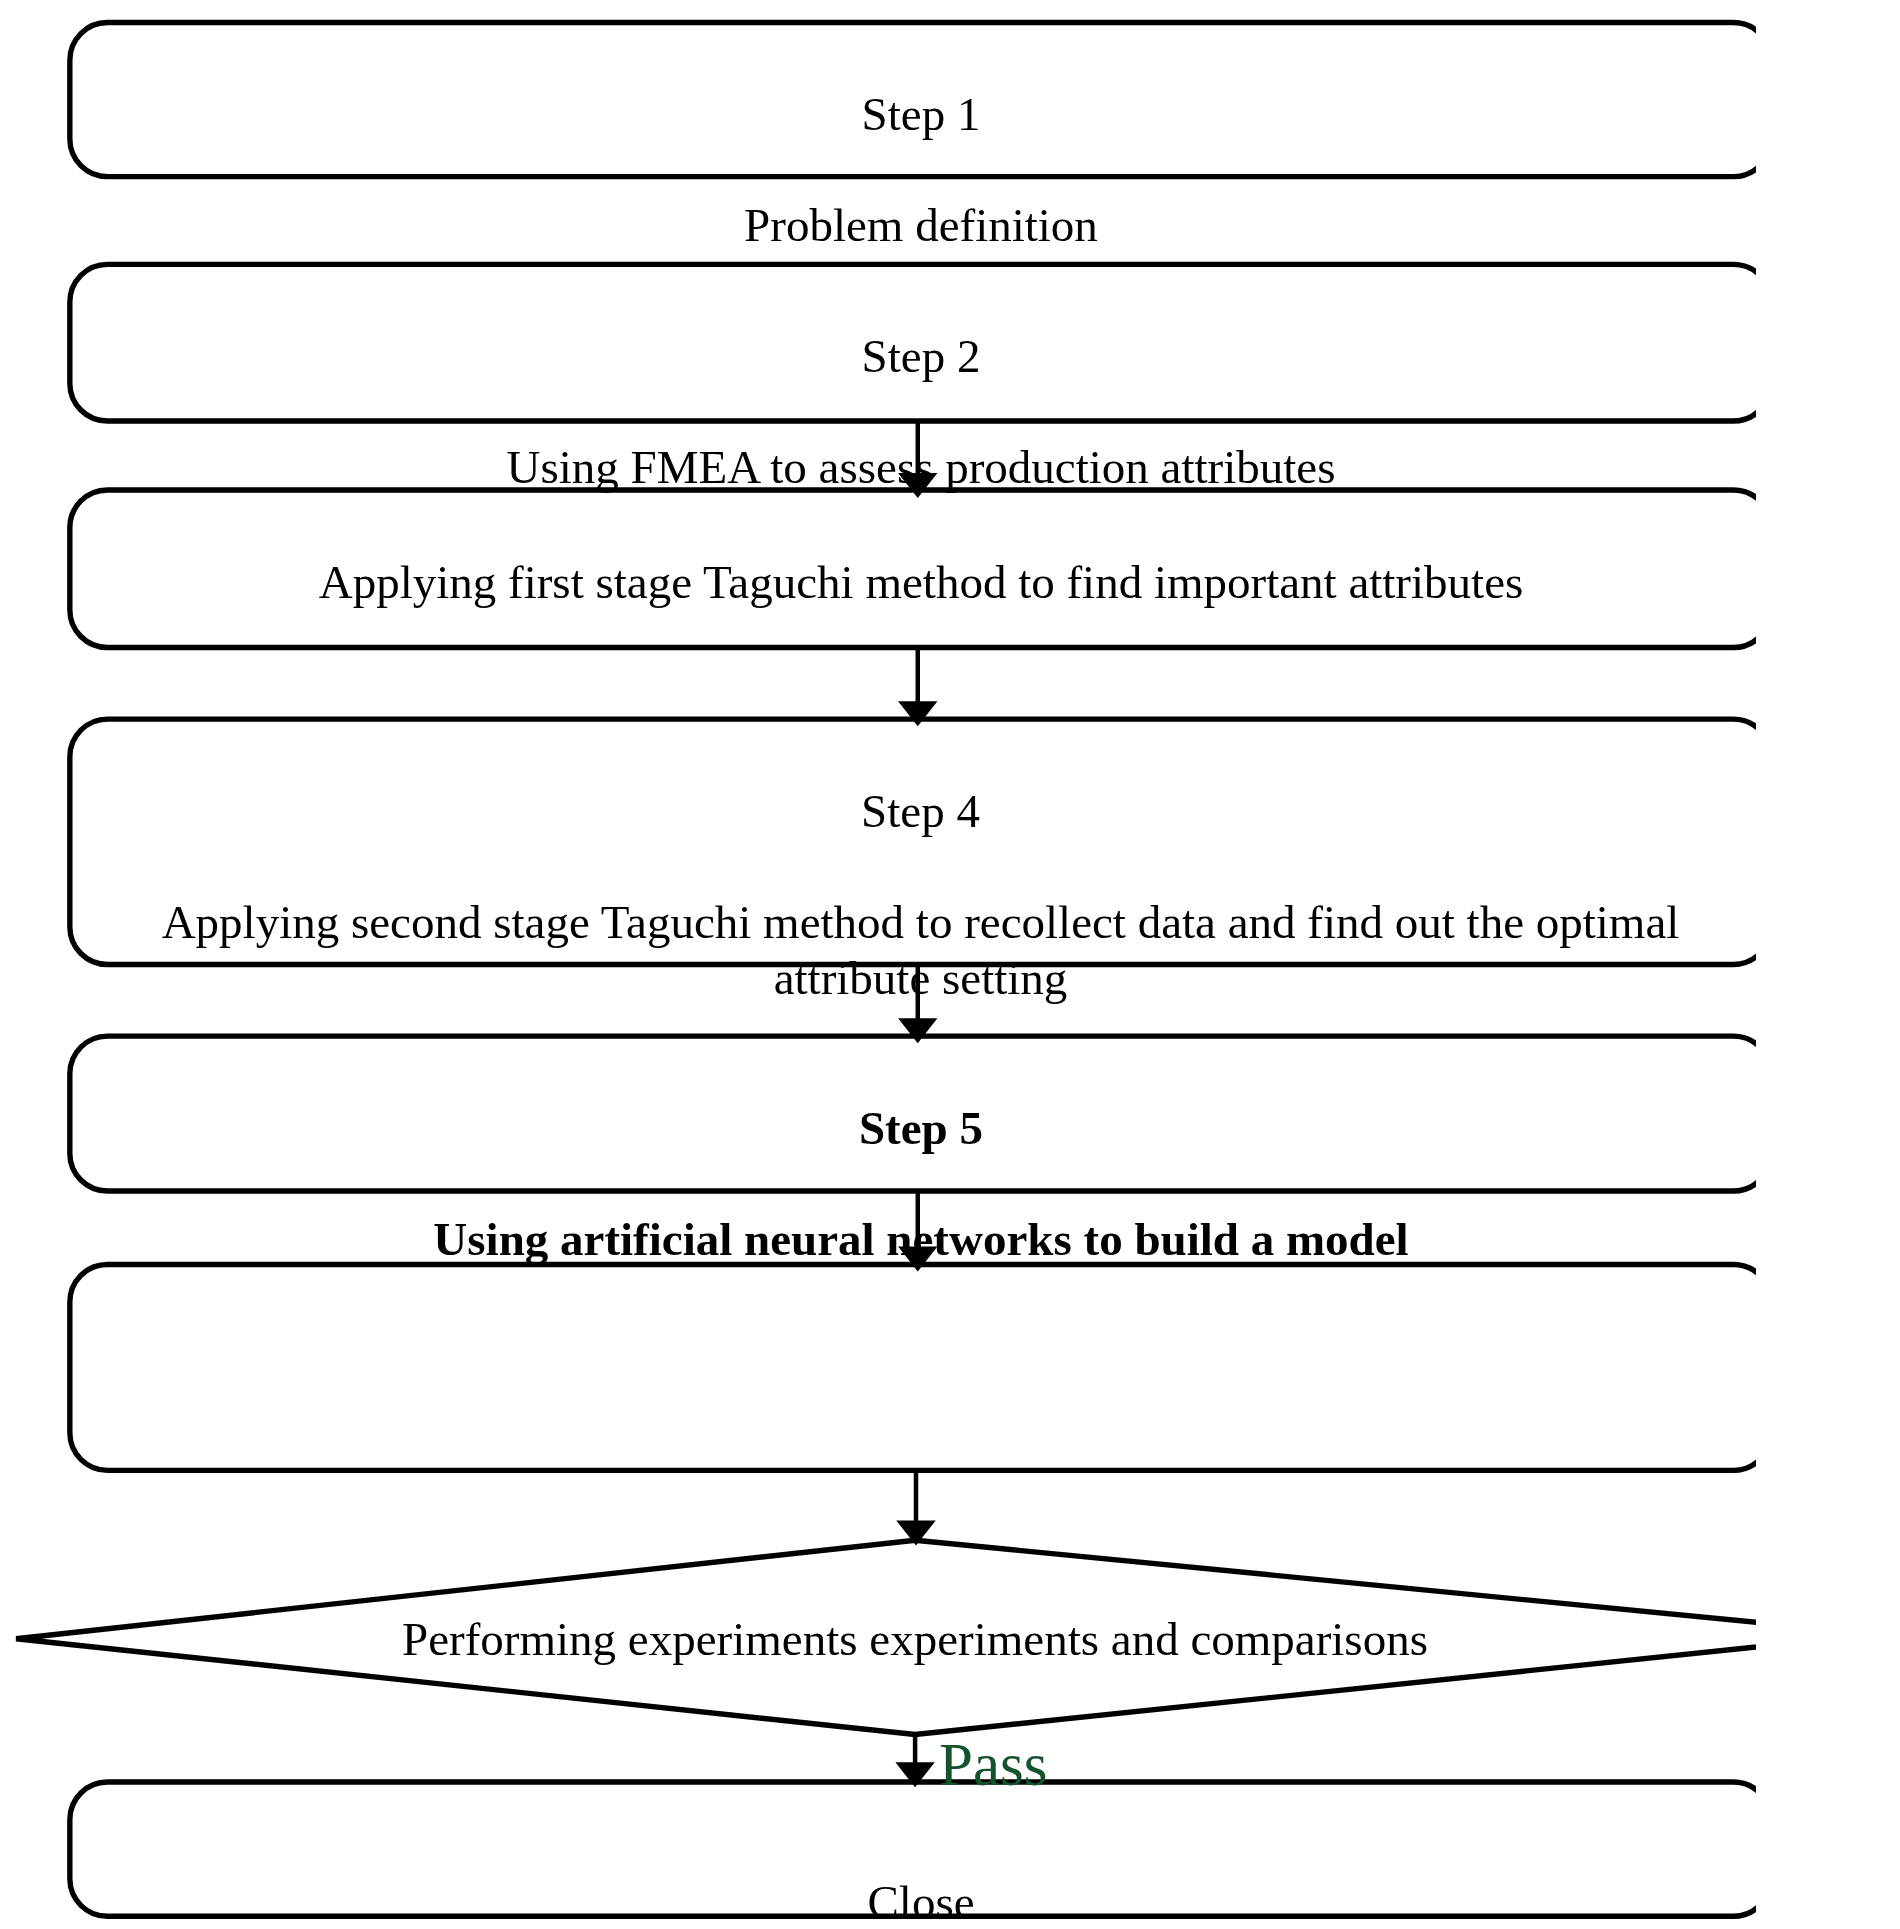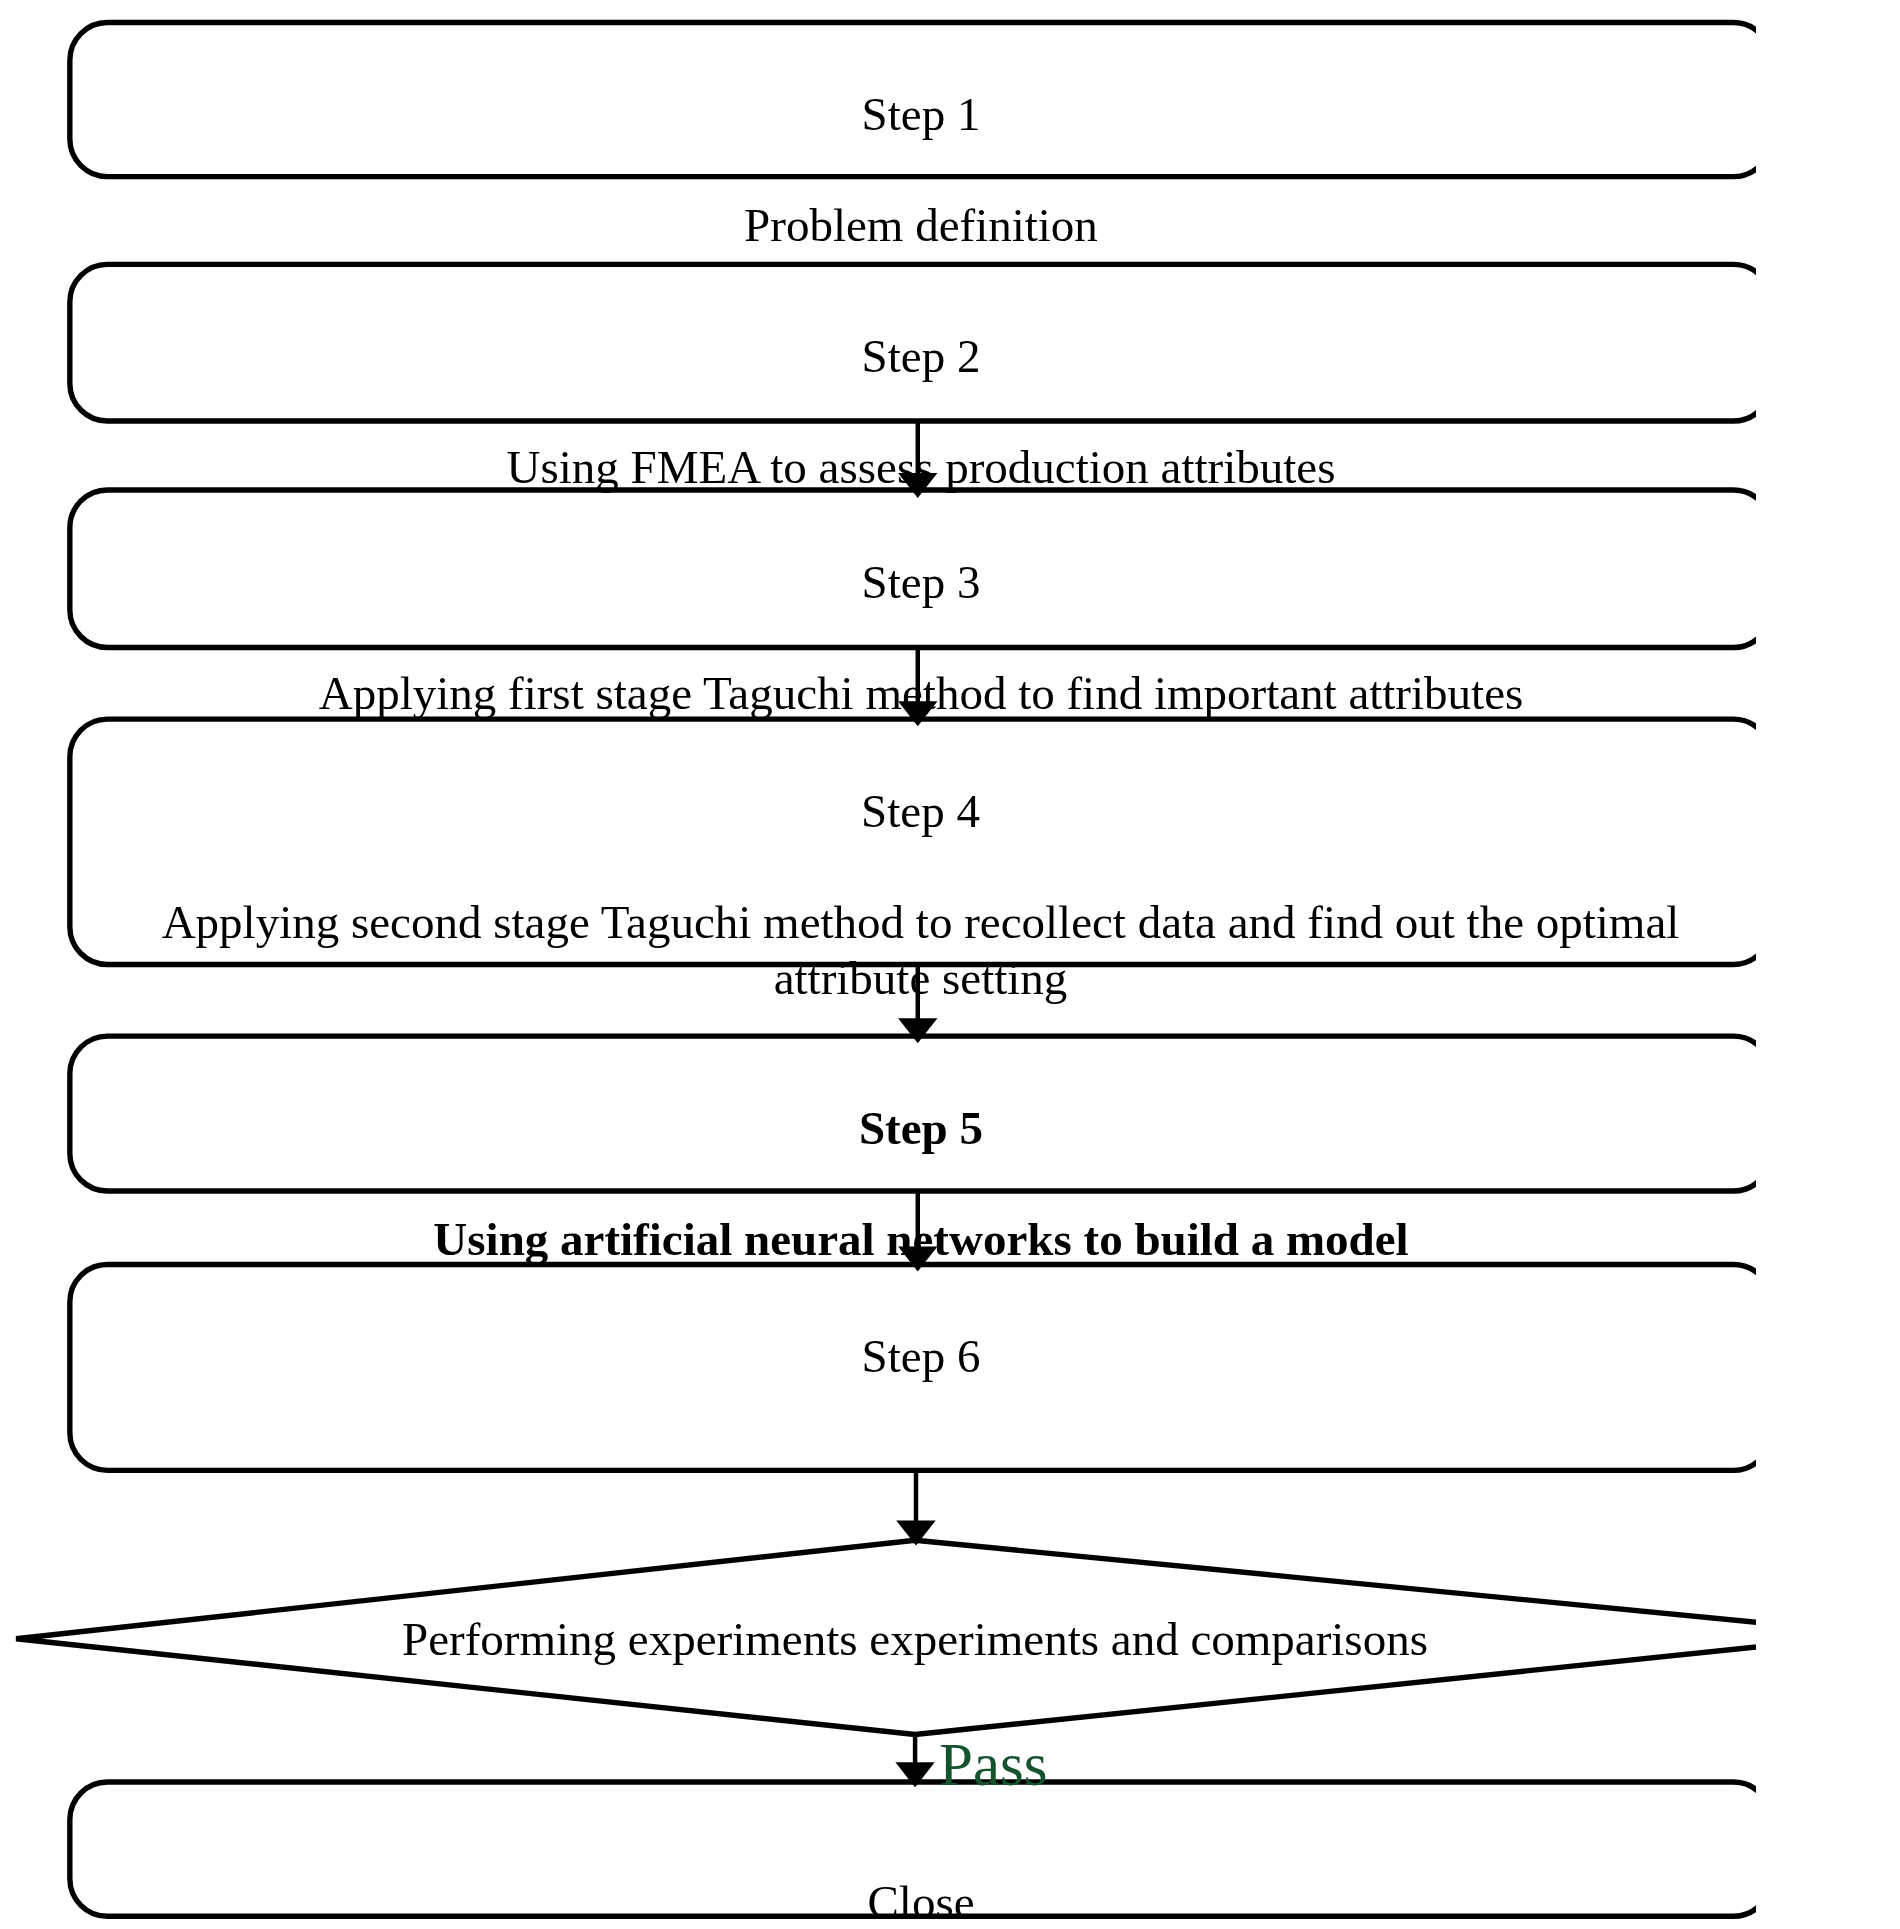--- a/index.html
+++ b/index.html
@@ -120,36 +120,34 @@
     <span class="step-label">Step 1</span>
     <span class="step-body">Problem definition</span>
   </div>
 
   <div class="node-text" style="left:70px; top:274px; width:1702px;">
     <span class="step-label">Step 2</span>
     <span class="step-body">Using FMEA to assess  production attributes</span>
   </div>
 
   <div class="node-text" style="left:70px; top:500px; width:1702px;">
-    <span class="step-label">Step 3</span>
     <span class="step-body">Applying first stage Taguchi method to find important attributes</span>
   </div>
 
   <div class="node-text" style="left:125px; top:729px; width:1591px;">
     <span class="step-label">Step 4</span>
     <span class="step-body">Applying second stage Taguchi method to recollect data and find out the optimal attribute setting</span>
   </div>
 
   <div class="node-text" style="left:70px; top:1046px; width:1702px;font-weight:bold;">
     <span class="step-label">Step 5</span>
     <span class="step-body">Using artificial neural networks to build a model</span>
   </div>
 
   <div class="node-text" style="left:99px; top:1274px; width:1644px;">
-    <span class="step-label">Step 6</span>
   </div>
 
   <div class="node-text" style="left:109px; top:1557px; width:1612px;">
     <span class="step-body">Performing experiments experiments and comparisons</span>
   </div>
 
   <div class="node-text" style="left:70px; top:1820px; width:1702px;">
     <span class="step-body">Close</span>
   </div>
 

